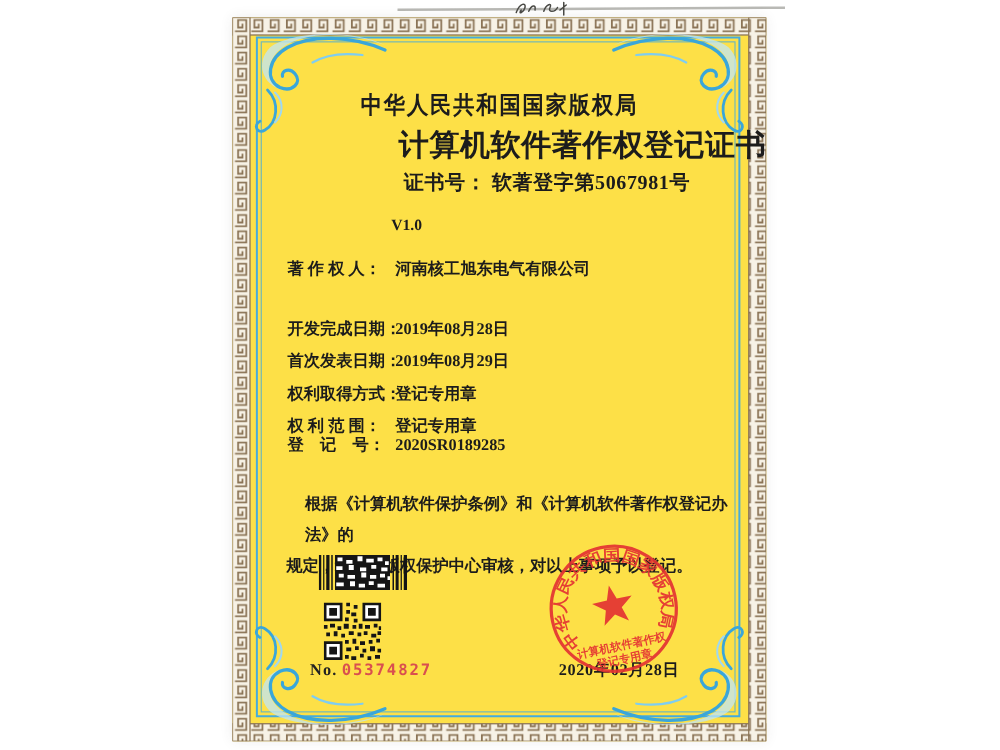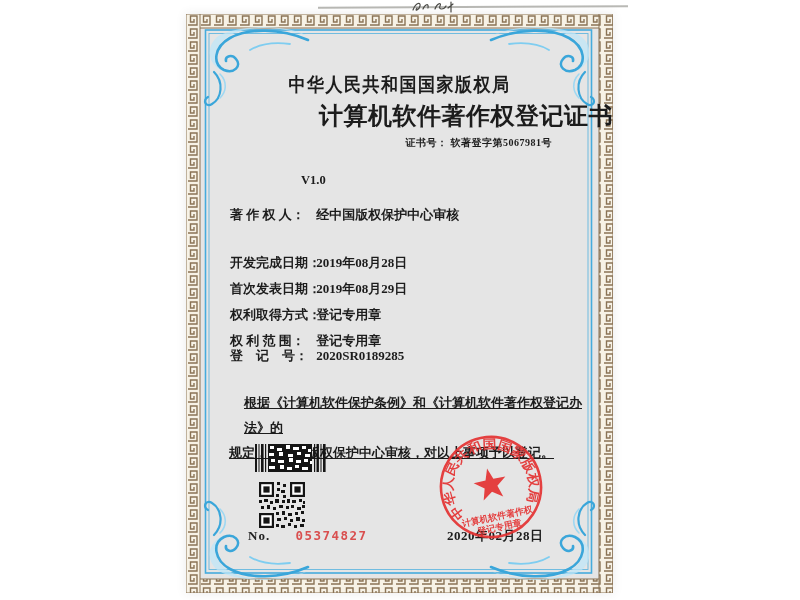--- a/index.html
+++ b/index.html
@@ -1,41 +1,41 @@
 <!DOCTYPE html>
 <html><head>
 <meta charset="utf-8">
 <style>
   html,body{margin:0;padding:0;background:#ffffff;}
   .page{position:relative;width:800px;height:600px;background:#ffffff;overflow:hidden;
         font-family:"Liberation Serif","DejaVu Serif",serif;color:#1c1c1c;}
   .paper-edge{position:absolute;left:318px;top:6px;width:310px;height:2px;background:#a8a8a2;
               transform:rotate(-0.3deg);opacity:.8;}
-  .cert{position:absolute;left:186px;top:14px;width:427px;height:579px;background:#e5e5e5;
+  .cert{position:absolute;left:186px;top:14px;width:427px;height:579px;background:#fde047;
         box-shadow:0 0 10px rgba(60,60,60,.10);}
   .frame-svg{position:absolute;left:0;top:0;width:427px;height:579px;}
   .abs{position:absolute;}
   .authority{left:0;top:59px;width:100%;text-align:center;font-size:17px;font-weight:bold;
              letter-spacing:1.5px;transform:scaleY(1.12);}
   .cert-title{left:0;top:86px;width:100%;text-align:right;font-size:24px;font-weight:bold;
               letter-spacing:0.5px;}
-  .certno{top:122px;right:61px;font-size:10px;font-weight:bold;letter-spacing:.5px;}
+  .certno{top:122px;right:61px;font-size:16px;font-weight:bold;letter-spacing:.5px;}
   .row{left:44px;font-size:13px;font-weight:bold;white-space:nowrap;}
   .row .lbl{display:inline-block;width:83px;}
   .row .val{display:inline-block;}
-  .r0{top:143px}.r0b{left:115px;top:159px;font-size:12.5px;font-weight:bold;text-align:right;}
+  .r0{top:143px}.r0b{left:127px;top:159px;font-size:12.5px;font-weight:bold;text-align:right;}
   .r1{top:192px}.r2{top:240px}.r3{top:266px}.r4{top:292px}.r5{top:318px}.r6{top:333px}
-  .statement{left:43px;top:376px;width:364px;font-size:13px;font-weight:600;line-height:25px;text-decoration:underline;}
+  .statement{left:43px;top:376px;width:364px;font-size:13px;font-weight:600;line-height:25px;}
   .statement .ln1{padding-left:15px;}
   .barcode{left:69px;top:430px;}
   .qrcode{left:73px;top:468px;}
   .serial{left:62px;top:514px;font-size:13px;font-weight:bold;z-index:1;}
   .serial .no-label{color:#222;letter-spacing:1px;}
   .serial .no-num{color:#d94f4f;font-family:"DejaVu Sans Mono","Liberation Mono",monospace;
-                  font-size:12.5px;letter-spacing:1.5px;margin-left:22px;}
+                  font-size:12.5px;letter-spacing:1.5px;}
   .issue-date{left:261px;top:513px;font-size:13px;font-weight:bold;letter-spacing:.5px;z-index:1;}
   .stamp{left:250px;top:418px;width:110px;height:110px;z-index:2;opacity:.92;
          transform:rotate(-12deg);}
   .handwriting{position:absolute;left:410px;top:0;}
 </style>
 </head>
 <body>
 
 <div class="page">
 
@@ -95,21 +95,21 @@
     <div class="abs cert-title">计算机软件著作权登记证书</div>
     <div class="abs certno">
       <span>证书号：</span>
       <span>软著登字第5067981号</span>
     </div>
 
     <div class="abs r0b">V1.0</div>
 
     <div class="abs row r1">
       <span class="lbl">著 作 权 人：</span>
-      <span class="val">经中国版权保护中心审核</span>
+      <span class="val">河南核工旭东电气有限公司</span>
     </div>
     <div class="abs row r2">
       <span class="lbl">开发完成日期：</span>
       <span class="val">2019年08月28日</span>
     </div>
     <div class="abs row r3">
       <span class="lbl">首次发表日期：</span>
       <span class="val">2019年08月29日</span>
     </div>
     <div class="abs row r4">

